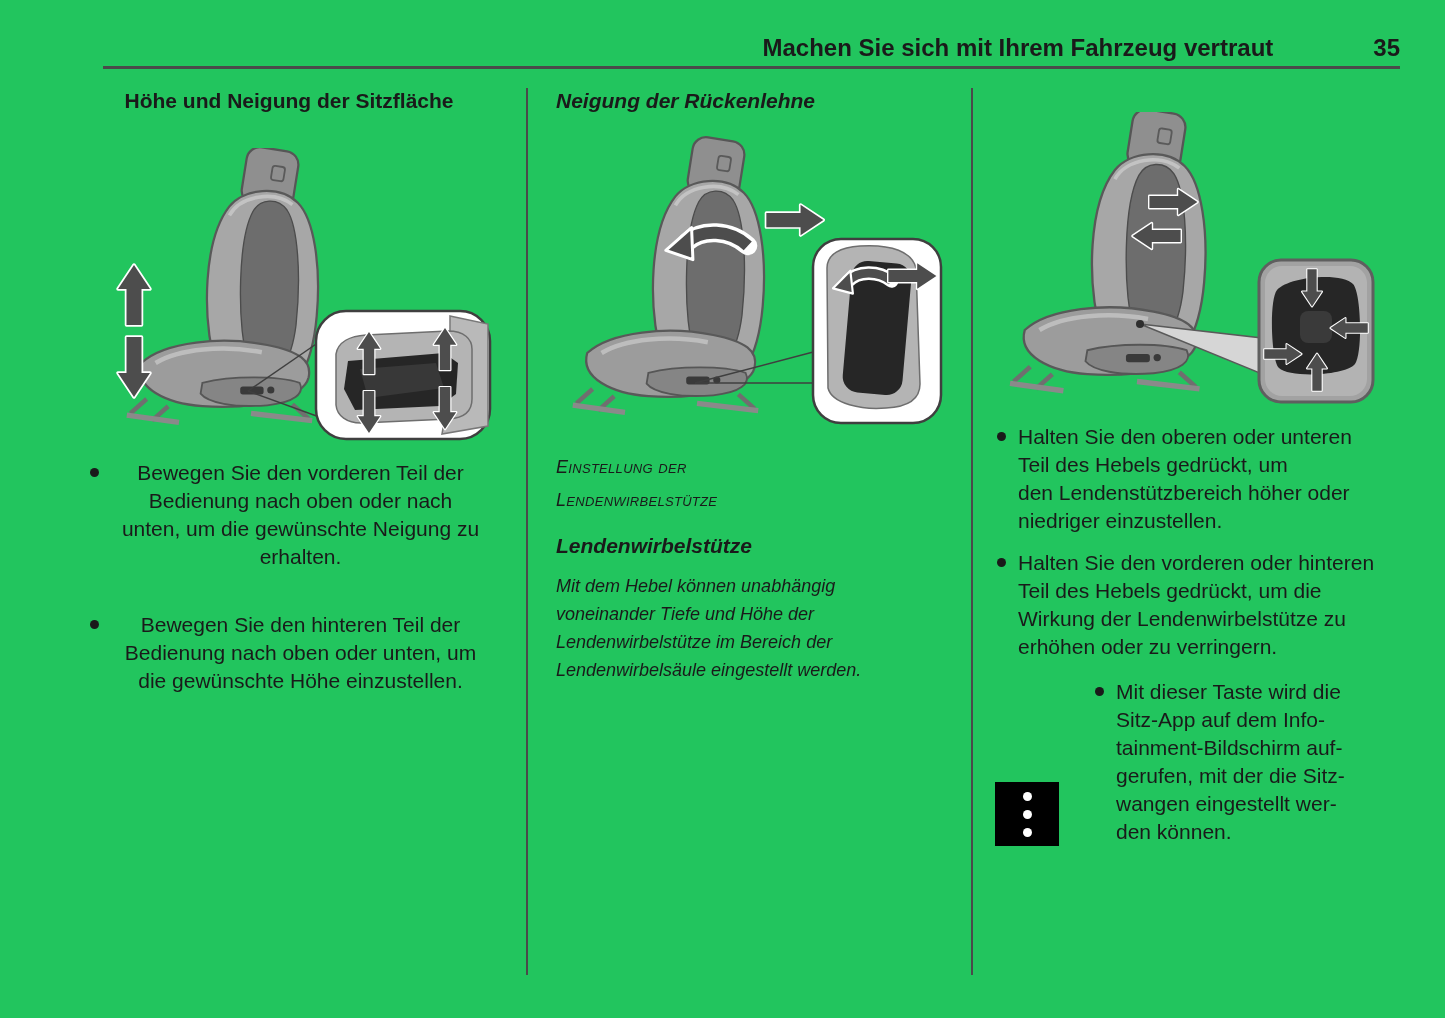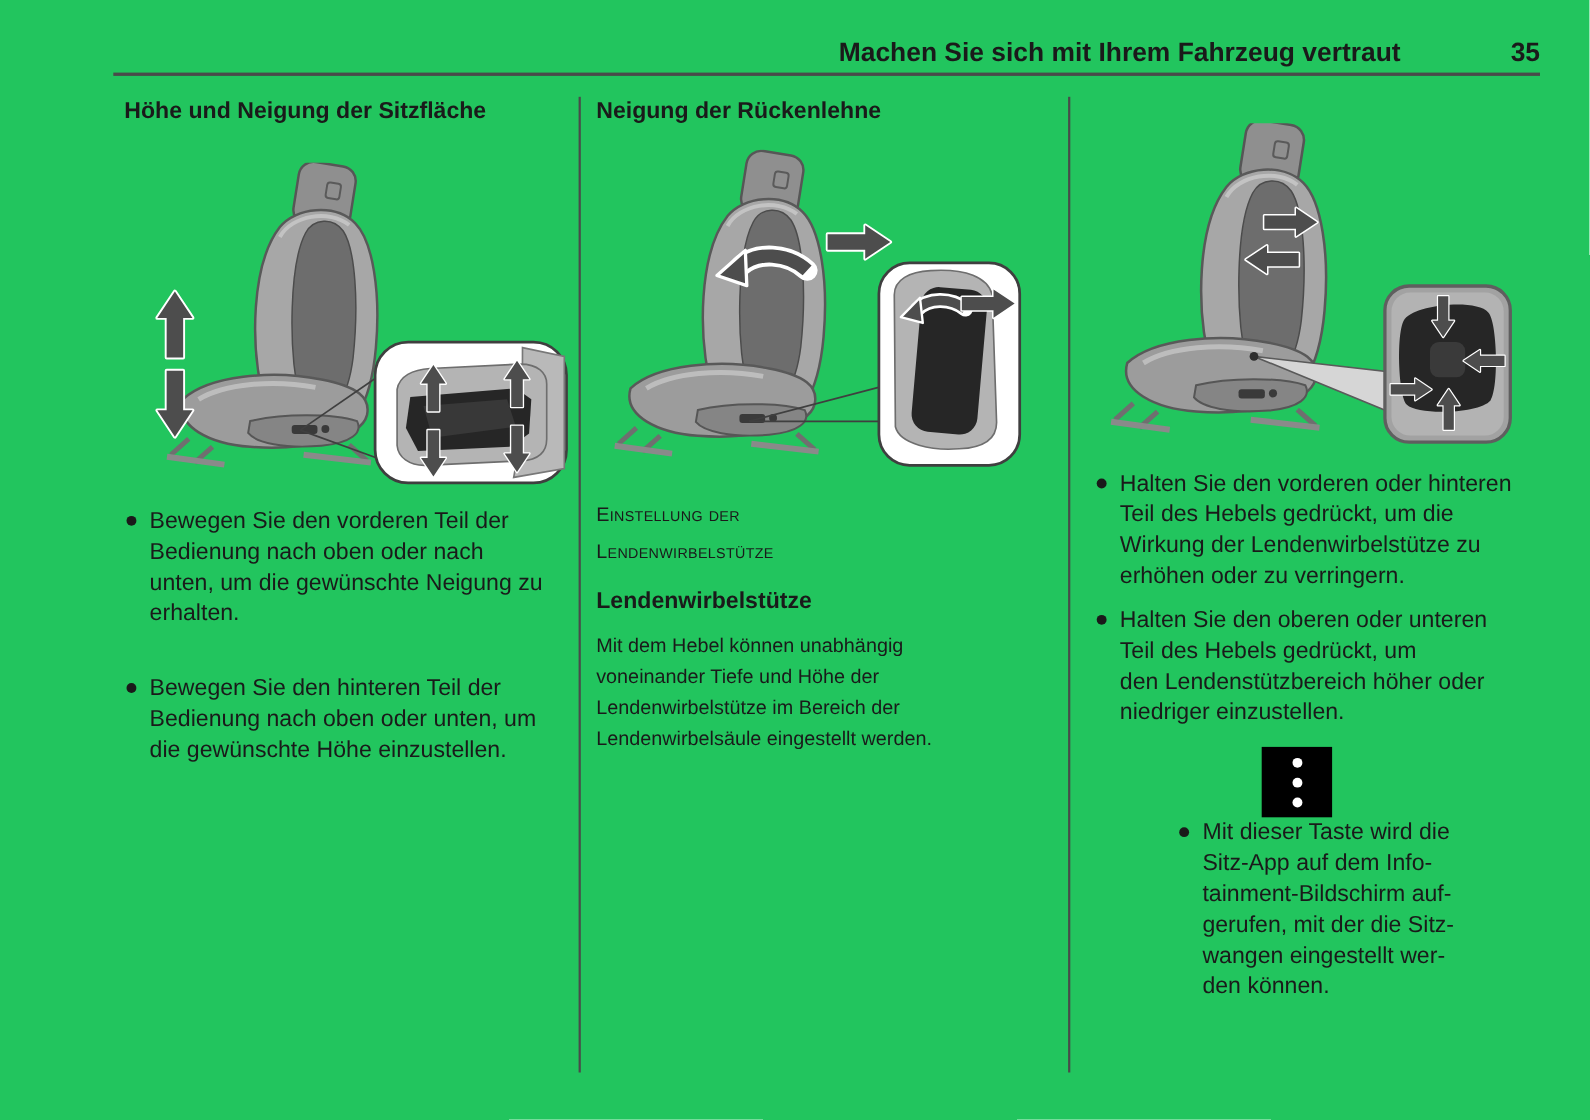--- a/index.html
+++ b/index.html
@@ -10,43 +10,43 @@
   .hdr{position:absolute;top:34px;left:103px;right:45px;display:flex;justify-content:flex-end;align-items:baseline;font-weight:bold;font-size:24px;line-height:28px;}
   .hdr .pgnum{margin-left:100px;}
   .rule{position:absolute;top:66px;left:103px;right:45px;height:2.5px;background:#4a4a4a;}
 
   
   .divider{position:absolute;top:88px;height:887px;width:2px;background:#4a4a4a;}
   .d1{left:526px}.d2{left:971px}
 
   
   .col{position:absolute;top:88px;}
-  .col1{left:113px;width:402px;}
-  .col2{left:542px;width:400px;}
+  .col1{left:88px;width:402px;text-align:center;}
+  .col2{left:556px;width:400px;font-style:italic;}
   .col3{left:995px;width:402px;}
   h2{font-size:21px;font-weight:bold;margin:0;line-height:26px;}
 
   figure{margin:0;}
   .fig1{margin:34px 0 0 10px;}
   .fig2{margin:22px 0 0 4px;}
   .fig3{margin:0 0 0 4px;}
   .col3{padding-top:24px;top:88px;box-sizing:border-box;}
 
   .lines{white-space:pre-line;}
   .bullet{position:relative;padding-left:23px;margin-top:12px;font-size:21px;line-height:28px;}
   .bullet::before{content:"";position:absolute;left:2px;top:9px;width:9px;height:9px;border-radius:50%;background:#1a1a1a;}
   .bullets-1{margin-top:40px;}
   .bullets-2{margin-top:30px;}
   .bullets-3{margin-top:14px;}
 
   .section-heading{font-variant:small-caps;font-weight:normal;font-size:18px;line-height:33px;margin-top:16px;white-space:pre-line;letter-spacing:0.3px;}
   .sub-heading{font-weight:bold;font-size:21px;line-height:27px;margin-top:15px;}
   .para{font-size:18px;line-height:28px;margin-top:13px;white-space:pre-line;}
 
-  .app-row{display:flex;margin-top:17px;align-items:center;flex-direction:column;}
+  .app-row{display:flex;margin-top:17px;align-items:flex-end;}
   .app-icon{width:64px;height:64px;background:#000;flex:none;margin-right:34px;display:flex;flex-direction:column;align-items:center;justify-content:center;gap:9px;}
   .app-icon .dot{width:9px;height:9px;border-radius:50%;background:#fff;}
   .app-row .bullet{margin-top:0;flex:1;}
 
   
   .arr{fill:#4d4d4d;stroke:#ffffff;stroke-width:3.5;paint-order:stroke;stroke-linejoin:round;}
   .leader{stroke:#3f3f3f;stroke-width:1.5;}
   .bubble{fill:#ffffff;stroke:#3f3f3f;stroke-width:2.5;}
 </style>
 </head>
@@ -155,28 +155,28 @@
         <rect x="260" y="148" width="114" height="142" rx="22" fill="#a2a2a2" stroke="#5f5f5f" stroke-width="3"></rect>
         <rect x="266" y="154" width="102" height="130" rx="17" fill="#b3b3b3"></rect>
         <path d="M278,178 C290,164 344,160 354,172 C362,180 364,240 356,252 C346,264 290,266 280,256 C272,248 270,188 278,178 Z" fill="#262626"></path>
         <rect x="301" y="199" width="32" height="32" rx="8" fill="#3a3a3a"></rect>
         <use href="#arrow-v" class="arr" transform="translate(313,174) scale(0.62) rotate(180)"></use>
         <use href="#arrow-v" class="arr" transform="translate(352,216) scale(0.62) rotate(-90)"></use>
         <use href="#arrow-v" class="arr" transform="translate(282,242) scale(0.62) rotate(90)"></use>
         <use href="#arrow-v" class="arr" transform="translate(318,262) scale(0.62)"></use>
       </svg>
     </figure>
+    <div class="bullet"><span class="lines">Halten Sie den oberen oder unteren
+Teil des Hebels gedrückt, um
+den Lendenstützbereich höher oder
+niedriger einzustellen.</span></div>
     <div class="bullet bullets-3"><span class="lines">Halten Sie den vorderen oder hinteren
 Teil des Hebels gedrückt, um die
 Wirkung der Lendenwirbelstütze zu
 erhöhen oder zu verringern.</span></div>
-    <div class="bullet"><span class="lines">Halten Sie den oberen oder unteren
-Teil des Hebels gedrückt, um
-den Lendenstützbereich höher oder
-niedriger einzustellen.</span></div>
     <div class="app-row">
       <div class="app-icon">
         <span class="dot"></span>
         <span class="dot"></span>
         <span class="dot"></span>
       </div>
       <div class="bullet"><span class="lines">Mit dieser Taste wird die
 Sitz-App auf dem Info-
 tainment-Bildschirm auf-
 gerufen, mit der die Sitz-

